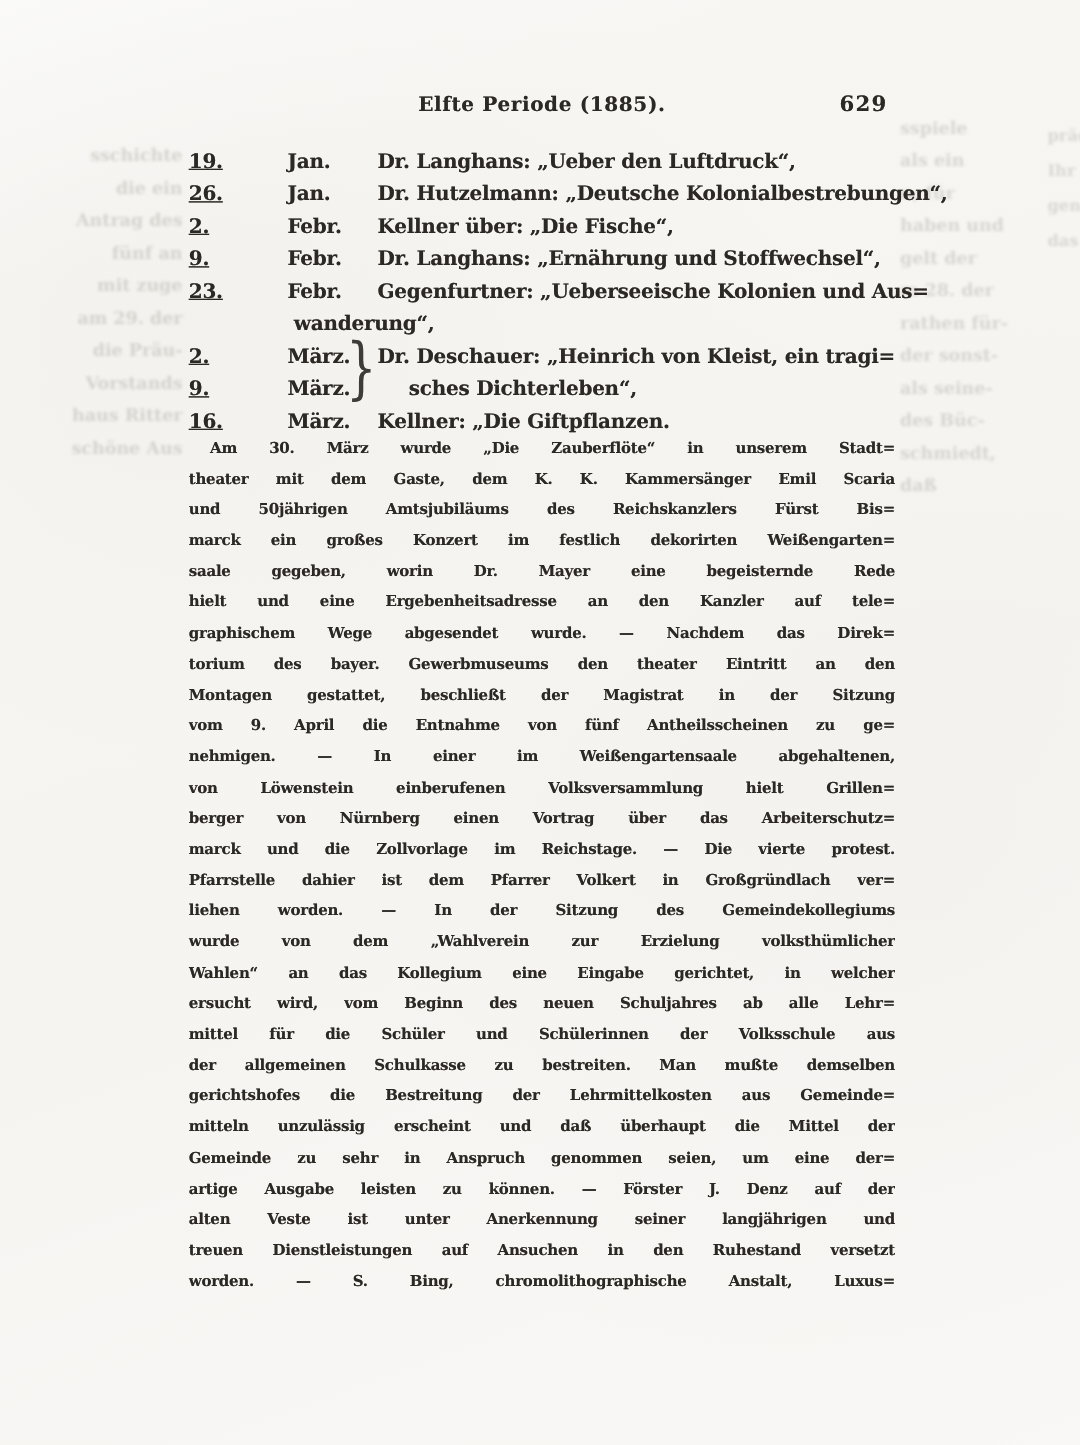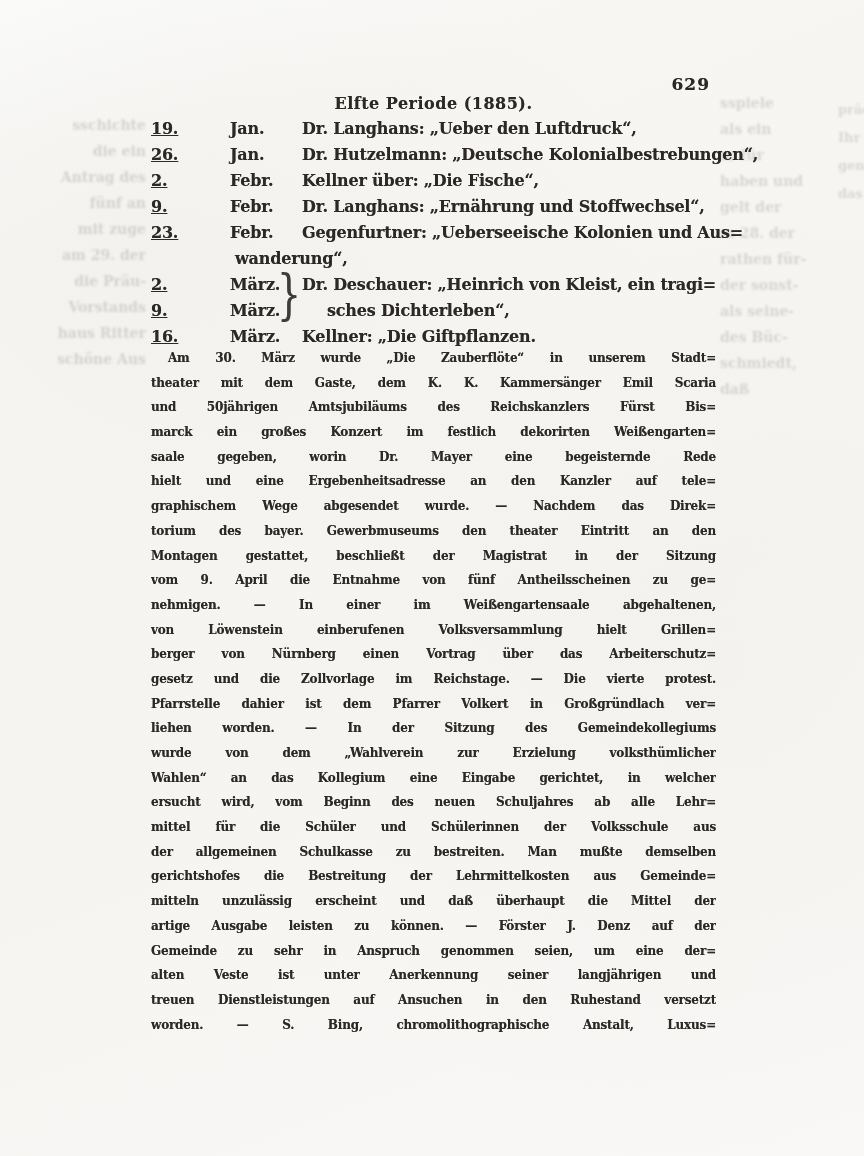--- a/index.html
+++ b/index.html
@@ -17,21 +17,21 @@
            filter:blur(1.3px); pointer-events:none; }
   .ghost div { height:26px; line-height:26px; font-size:14px; white-space:nowrap; }
   .ghost-left  { left:46px;  top:112px; width:100px; text-align:right; opacity:.42; }
   .ghost-right { left:720px; top:90px;  width:118px; text-align:left;  opacity:.40; }
   .ghost-edge  { left:838px; top:96px;  width:26px;  text-align:left;  opacity:.38; }
   .ghost-edge div { height:28px; line-height:28px; font-size:13px; }
   
   .print { position:absolute; z-index:1; text-shadow:0 0 0.5px rgba(44,40,35,0.55); }
   .running-head { left:151px; top:72px; width:565px; height:24px; }
   .head-title { display:block; text-align:center; font-size:16px; font-weight:bold;
-                letter-spacing:0.5px; line-height:24px;margin-top:20px; }
+                letter-spacing:0.5px; line-height:24px; }
   .page-number { position:absolute; right:6px; top:0; font-size:17px; line-height:24px;
                  font-weight:bold; letter-spacing:1px;
                  font-family:"DejaVu Serif","Liberation Serif",serif; }
   .date-list { left:151px; top:116px; width:565px; font-size:16px; font-weight:bold; }
   .drow { display:flex; line-height:26px; white-space:nowrap; letter-spacing:-0.2px; }
   .drow .day   { width:72px; text-align:left; flex:0 0 auto;text-decoration:underline; }
   .drow .month { width:72px; padding-left:7px; flex:0 0 auto; box-sizing:content-box; }
   .drow .entry { flex:1 1 auto; }
   .drow.continuation .day   { width:84px; }
   .drow.indent2 .entry { padding-left:25px; }
@@ -141,30 +141,30 @@
       <div>marck ein großes Konzert im festlich dekorirten Weißengarten=</div>
       <div>saale gegeben, worin Dr. Mayer eine begeisternde Rede</div>
       <div>hielt und eine Ergebenheitsadresse an den Kanzler auf tele=</div>
       <div>graphischem Wege abgesendet wurde. — Nachdem das Direk=</div>
       <div>torium des bayer. Gewerbmuseums den theater Eintritt an den</div>
       <div>Montagen gestattet, beschließt der Magistrat in der Sitzung</div>
       <div>vom 9. April die Entnahme von fünf Antheilsscheinen zu ge=</div>
       <div>nehmigen. — In einer im Weißengartensaale abgehaltenen,</div>
       <div>von Löwenstein einberufenen Volksversammlung hielt Grillen=</div>
       <div>berger von Nürnberg einen Vortrag über das Arbeiterschutz=</div>
-      <div>gesetz und die Zollvorlage im Reichstage. — Die vierte protest.</div>
+      <div>marck und die Zollvorlage im Reichstage. — Die vierte protest.</div>
       <div>Pfarrstelle dahier ist dem Pfarrer Volkert in Großgründlach ver=</div>
       <div>liehen worden. — In der Sitzung des Gemeindekollegiums</div>
       <div>wurde von dem „Wahlverein zur Erzielung volksthümlicher</div>
       <div>Wahlen“ an das Kollegium eine Eingabe gerichtet, in welcher</div>
       <div>ersucht wird, vom Beginn des neuen Schuljahres ab alle Lehr=</div>
       <div>mittel für die Schüler und Schülerinnen der Volksschule aus</div>
       <div>der allgemeinen Schulkasse zu bestreiten. Man mußte demselben</div>
       <div>gerichtshofes die Bestreitung der Lehrmittelkosten aus Gemeinde=</div>
       <div>mitteln unzulässig erscheint und daß überhaupt die Mittel der</div>
+      <div>Gemeinde zu sehr in Anspruch genommen seien, um eine der=</div>
       <div>artige Ausgabe leisten zu können. — Förster J. Denz auf der</div>
-      <div>Gemeinde zu sehr in Anspruch genommen seien, um eine der=</div>
       <div>alten Veste ist unter Anerkennung seiner langjährigen und</div>
       <div>treuen Dienstleistungen auf Ansuchen in den Ruhestand versetzt</div>
       <div>worden. — S. Bing, chromolithographische Anstalt, Luxus=</div>
     </section>
 
 </div>
 
 </body></html>

